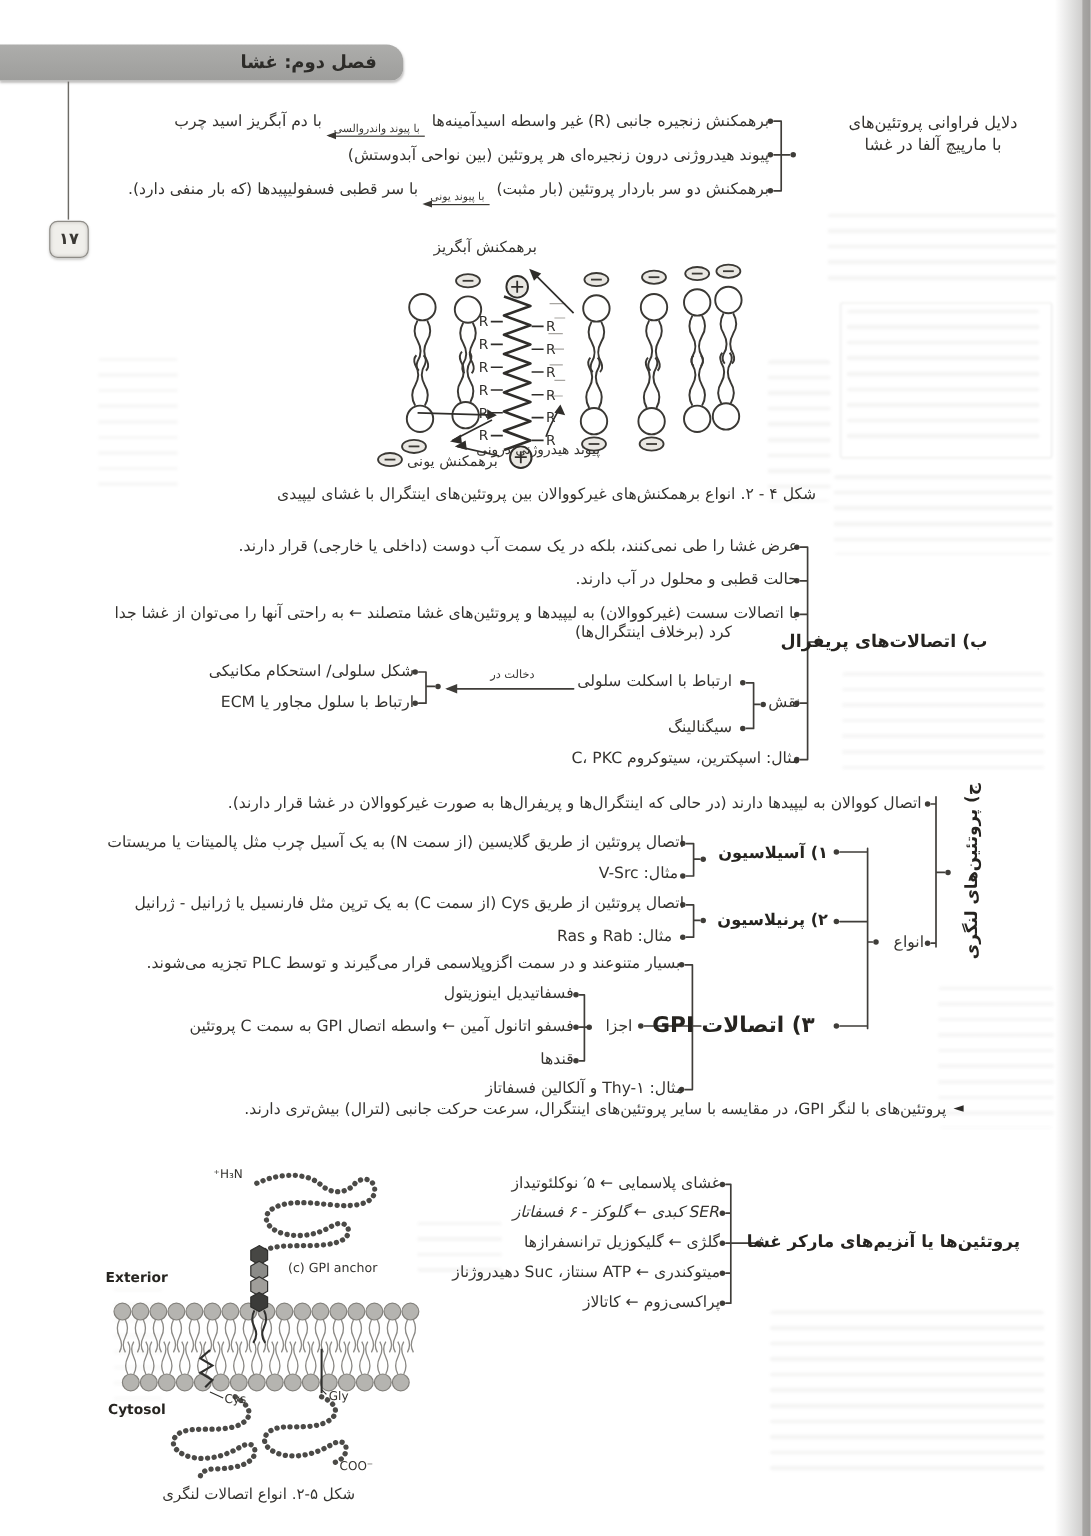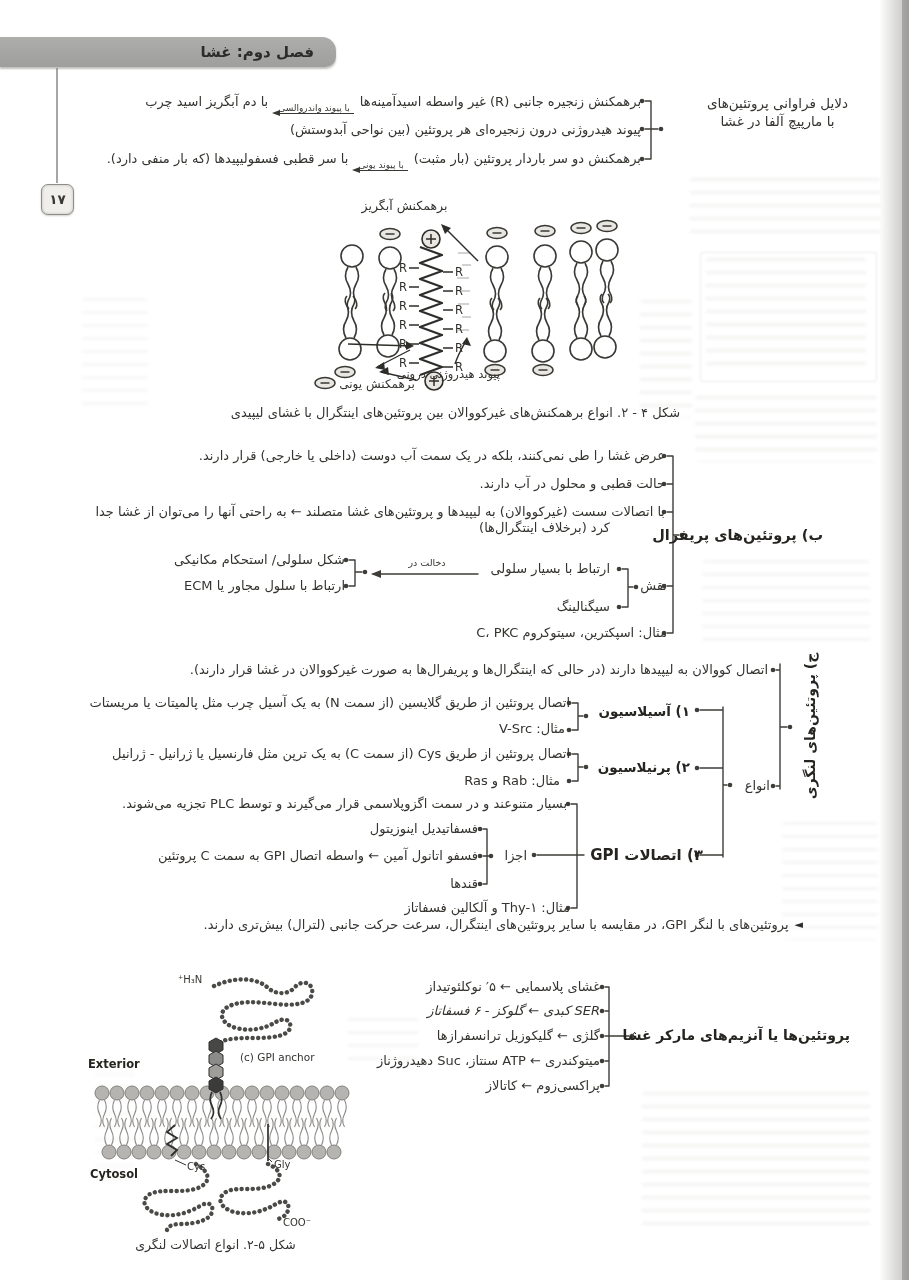--- a/index.html
+++ b/index.html
@@ -310,39 +310,39 @@
 <div class="t ctr" style="left:352px;top:197px;width:105px;font-size:12.5px;">برهمکنش آبگریز</div>
 <div class="t ctr" style="left:404px;top:365px;width:96px;font-size:11.5px;">پیوند هیدروژنی درونی</div>
 <div class="t ctr" style="left:335px;top:375px;width:84px;font-size:12px;">برهمکنش یونی</div>
 <div class="t ctr" style="left:228px;top:404px;width:455px;">شکل ۴ - ۲. انواع برهمکنش‌های غیرکووالان بین پروتئین‌های اینتگرال با غشای لیپیدی</div>
 
 <div class="t" style="right:244px;top:447px;">عرض غشا را طی نمی‌کنند، بلکه در یک سمت آب دوست (داخلی یا خارجی) قرار دارند.</div>
 <div class="t" style="right:244px;top:475px;">حالت قطبی و محلول در آب دارند.</div>
 <div class="t" style="right:244px;top:503px;">با اتصالات سست (غیرکووالان) به لیپیدها و پروتئین‌های غشا متصلند ← به راحتی آنها را می‌توان از غشا جدا</div>
 <div class="t" style="right:299px;top:519px;">کرد (برخلاف اینتگرال‌ها)</div>
 <div class="t" style="right:242px;top:577px;">نقش</div>
-<div class="t" style="right:299px;top:560px;">ارتباط با بسیار سلولی</div>
+<div class="t" style="right:299px;top:560px;">ارتباط با اسکلت سلولی</div>
 <div class="t" style="right:299px;top:598px;">سیگنالینگ</div>
 <div class="t ctr" style="left:396px;top:557px;width:62px;font-size:9.5px;line-height:12px;">دخالت در</div>
 <div class="t" style="right:564px;top:551px;">شکل سلولی/ استحکام مکانیکی</div>
 <div class="t" style="right:564px;top:577px;">ارتباط با سلول مجاور یا ECM</div>
 <div class="t" style="right:242px;top:624px;">مثال: اسپکترین، سیتوکروم C، PKC</div>
-<div class="t bold" style="right:86px;top:526px;font-size:14.5px;">ب) پروتئین‌های پریفرال</div>
+<div class="t bold" style="right:86px;top:526px;font-size:14.5px;">ب) اتصالات‌های پریفرال</div>
 
 <div class="t" style="right:141px;top:661px;">اتصال کووالان به لیپیدها دارند (در حالی که اینتگرال‌ها و پریفرال‌ها به صورت غیرکووالان در غشا قرار دارند).</div>
 <div class="t bold ctr vlabel" style="left:730px;top:717px;width:160px;font-size:14px;">ج) پروتئین‌های لنگری</div>
 <div class="t" style="right:139px;top:777px;">انواع</div>
 <div class="t bold" style="right:219px;top:702px;font-size:13.5px;">۱) آسیلاسیون</div>
 <div class="t" style="right:339px;top:694px;">اتصال پروتئین از طریق گلایسین (از سمت N) به یک آسیل چرب مثل پالمیتات یا مریستات</div>
 <div class="t" style="right:344px;top:720px;">مثال: V-Src</div>
 <div class="t bold" style="right:219px;top:758px;font-size:13.5px;">۲) پرنیلاسیون</div>
 <div class="t" style="right:339px;top:745px;">اتصال پروتئین از طریق Cys (از سمت C) به یک ترپن مثل فارنسیل یا ژرانیل - ژرانیل</div>
 <div class="t" style="right:349px;top:772px;">مثال: Rab و Ras</div>
 <div class="t" style="right:342px;top:795px;">بسیار متنوعند و در سمت اگزوپلاسمی قرار می‌گیرند و توسط PLC تجزیه می‌شوند.</div>
-<div class="t bold" style="right:206px;top:846px;font-size:15px;">۳) اتصالات GPI</div>
+<div class="t bold" style="right:230px;top:846px;font-size:18px;">۳) اتصالات GPI</div>
 <div class="t" style="right:382px;top:847px;">اجزا</div>
 <div class="t" style="right:431px;top:820px;">فسفاتیدیل اینوزیتول</div>
 <div class="t" style="right:431px;top:847px;">فسفو اتانول آمین ← واسطه اتصال GPI به سمت C پروتئین</div>
 <div class="t" style="right:431px;top:875px;">قندها</div>
 <div class="t" style="right:339px;top:899px;">مثال: Thy-۱ و آلکالین فسفاتاز</div>
 <div class="t" style="right:106px;top:916px;">
   <span class="blt">◄</span><span>پروتئین‌های با لنگر GPI، در مقایسه با سایر پروتئین‌های اینتگرال، سرعت حرکت جانبی (لترال) بیش‌تری دارند.</span>
 </div>
 
 <div class="t bold" style="right:59px;top:1026px;font-size:14px;">پروتئین‌ها یا آنزیم‌های مارکر غشا</div>

